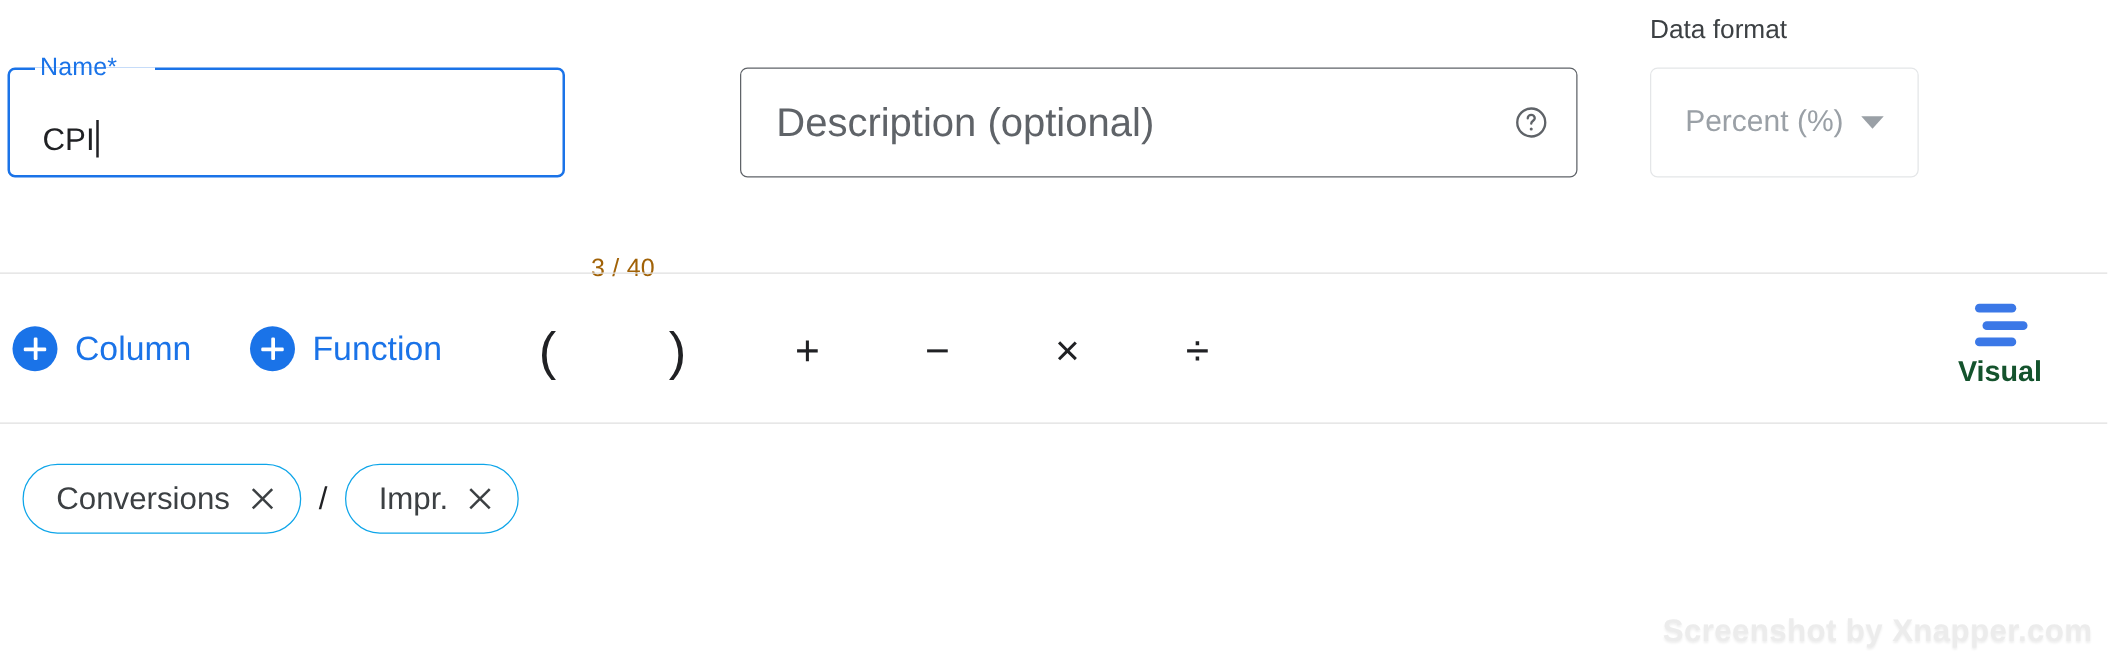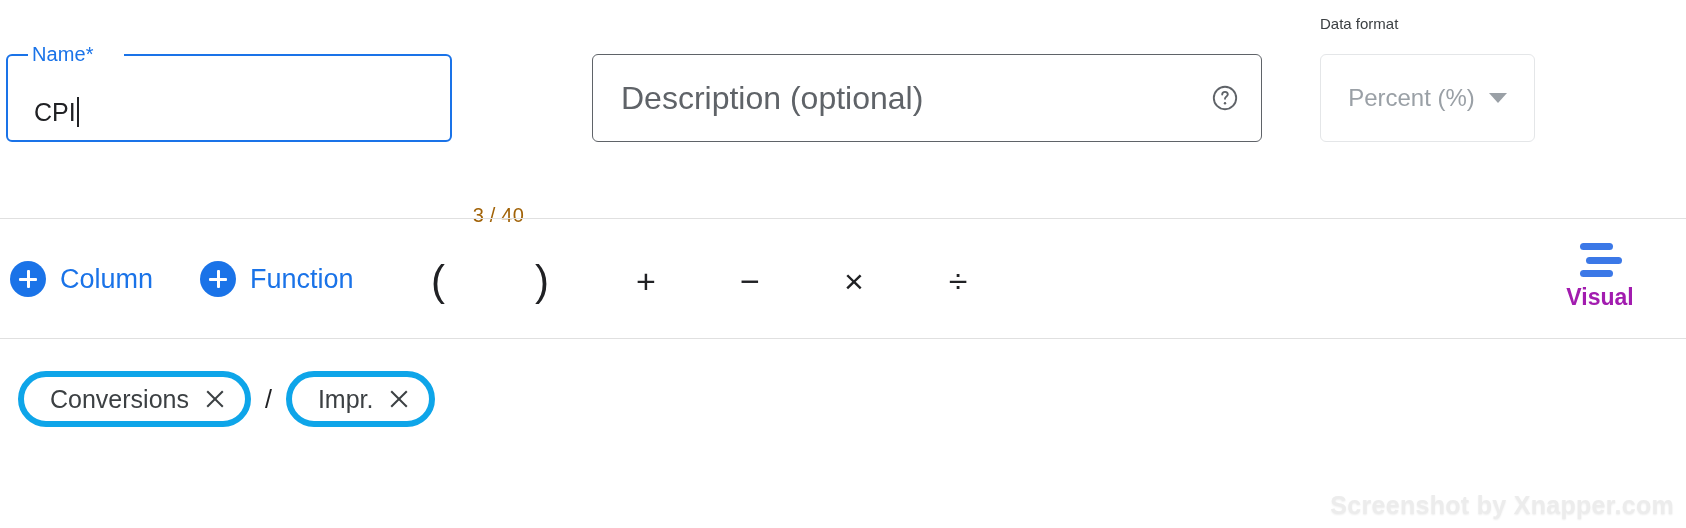--- a/index.html
+++ b/index.html
@@ -136,21 +136,21 @@
   }
 
   
   .dataformat-wrap {
     position: absolute;
     left: 1320px;
     top: 10px;
     width: 215px;
   }
   .dataformat-label {
-    font-size: 15px;
+    font-size: 21px;
     color: #3c4043;
     line-height: 28px;
     margin-bottom: 16px;
     white-space: nowrap;
   }
   .dataformat-select {
     position: relative;
     width: 215px;
     height: 88px;
     border: 1px solid #e4e6e8;
@@ -270,41 +270,41 @@
     display: block;
     height: 7px;
     border-radius: 4px;
     background: #3b78e7;
   }
   .visual-icon span:nth-child(1) { width: 33px; margin-left: 2px; }
   .visual-icon span:nth-child(2) { width: 36px; margin-left: 8px; }
   .visual-icon span:nth-child(3) { width: 33px; margin-left: 2px; }
   .visual-label {
     font-size: 23px;
-    color: #a21caf;
+    color: #14532d;
     font-weight: bold;
     line-height: 28px;
   }
 
   
   .formula-row {
     position: absolute;
     left: 0; top: 339px;
     width: 1686px;
     height: 120px;
     display: flex;
     align-items: center;
     padding-left: 18px;
   }
   .chip {
     display: flex;
     align-items: center;
     height: 56px;
     padding: 0 18px 0 26px;
-    border: 6px solid #0ea5e9;
+    border: 1px solid #0ea5e9;
     border-radius: 28px;
     background: #ffffff;
     cursor: pointer;
     user-select: none;
   }
   .chip-label {
     font-size: 25px;
     color: #3c4043;
     line-height: 30px;
     white-space: nowrap;

